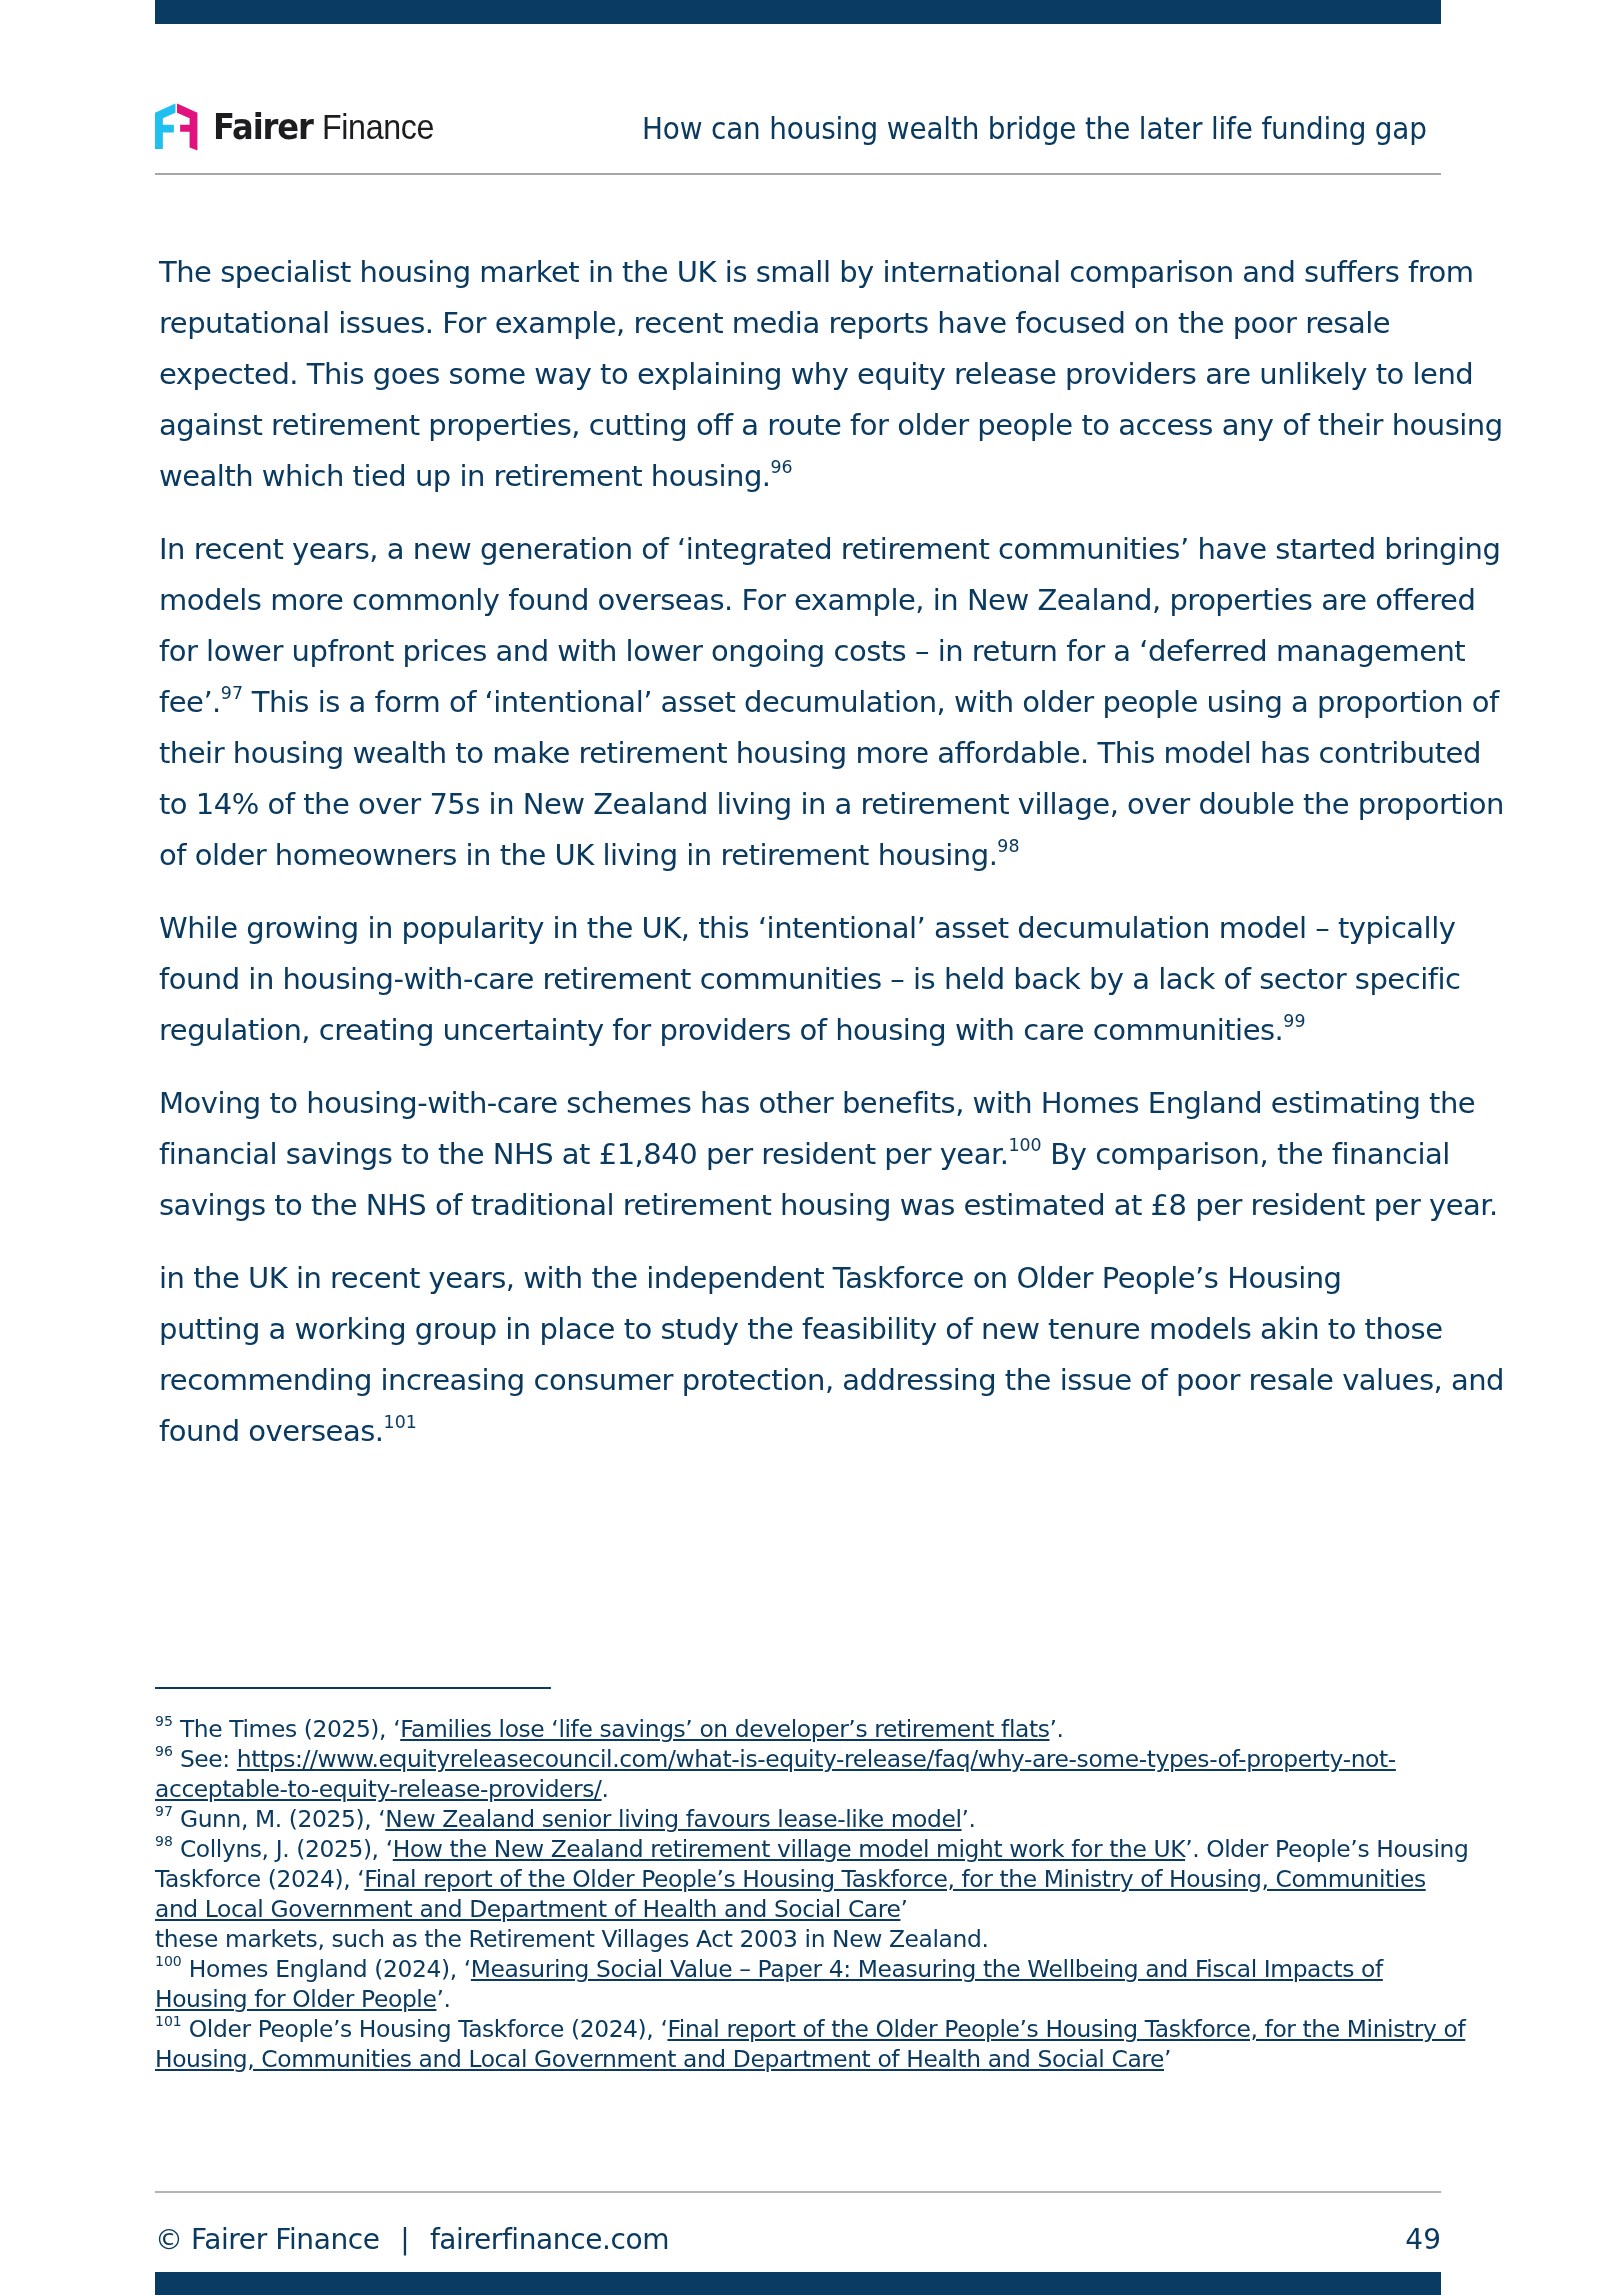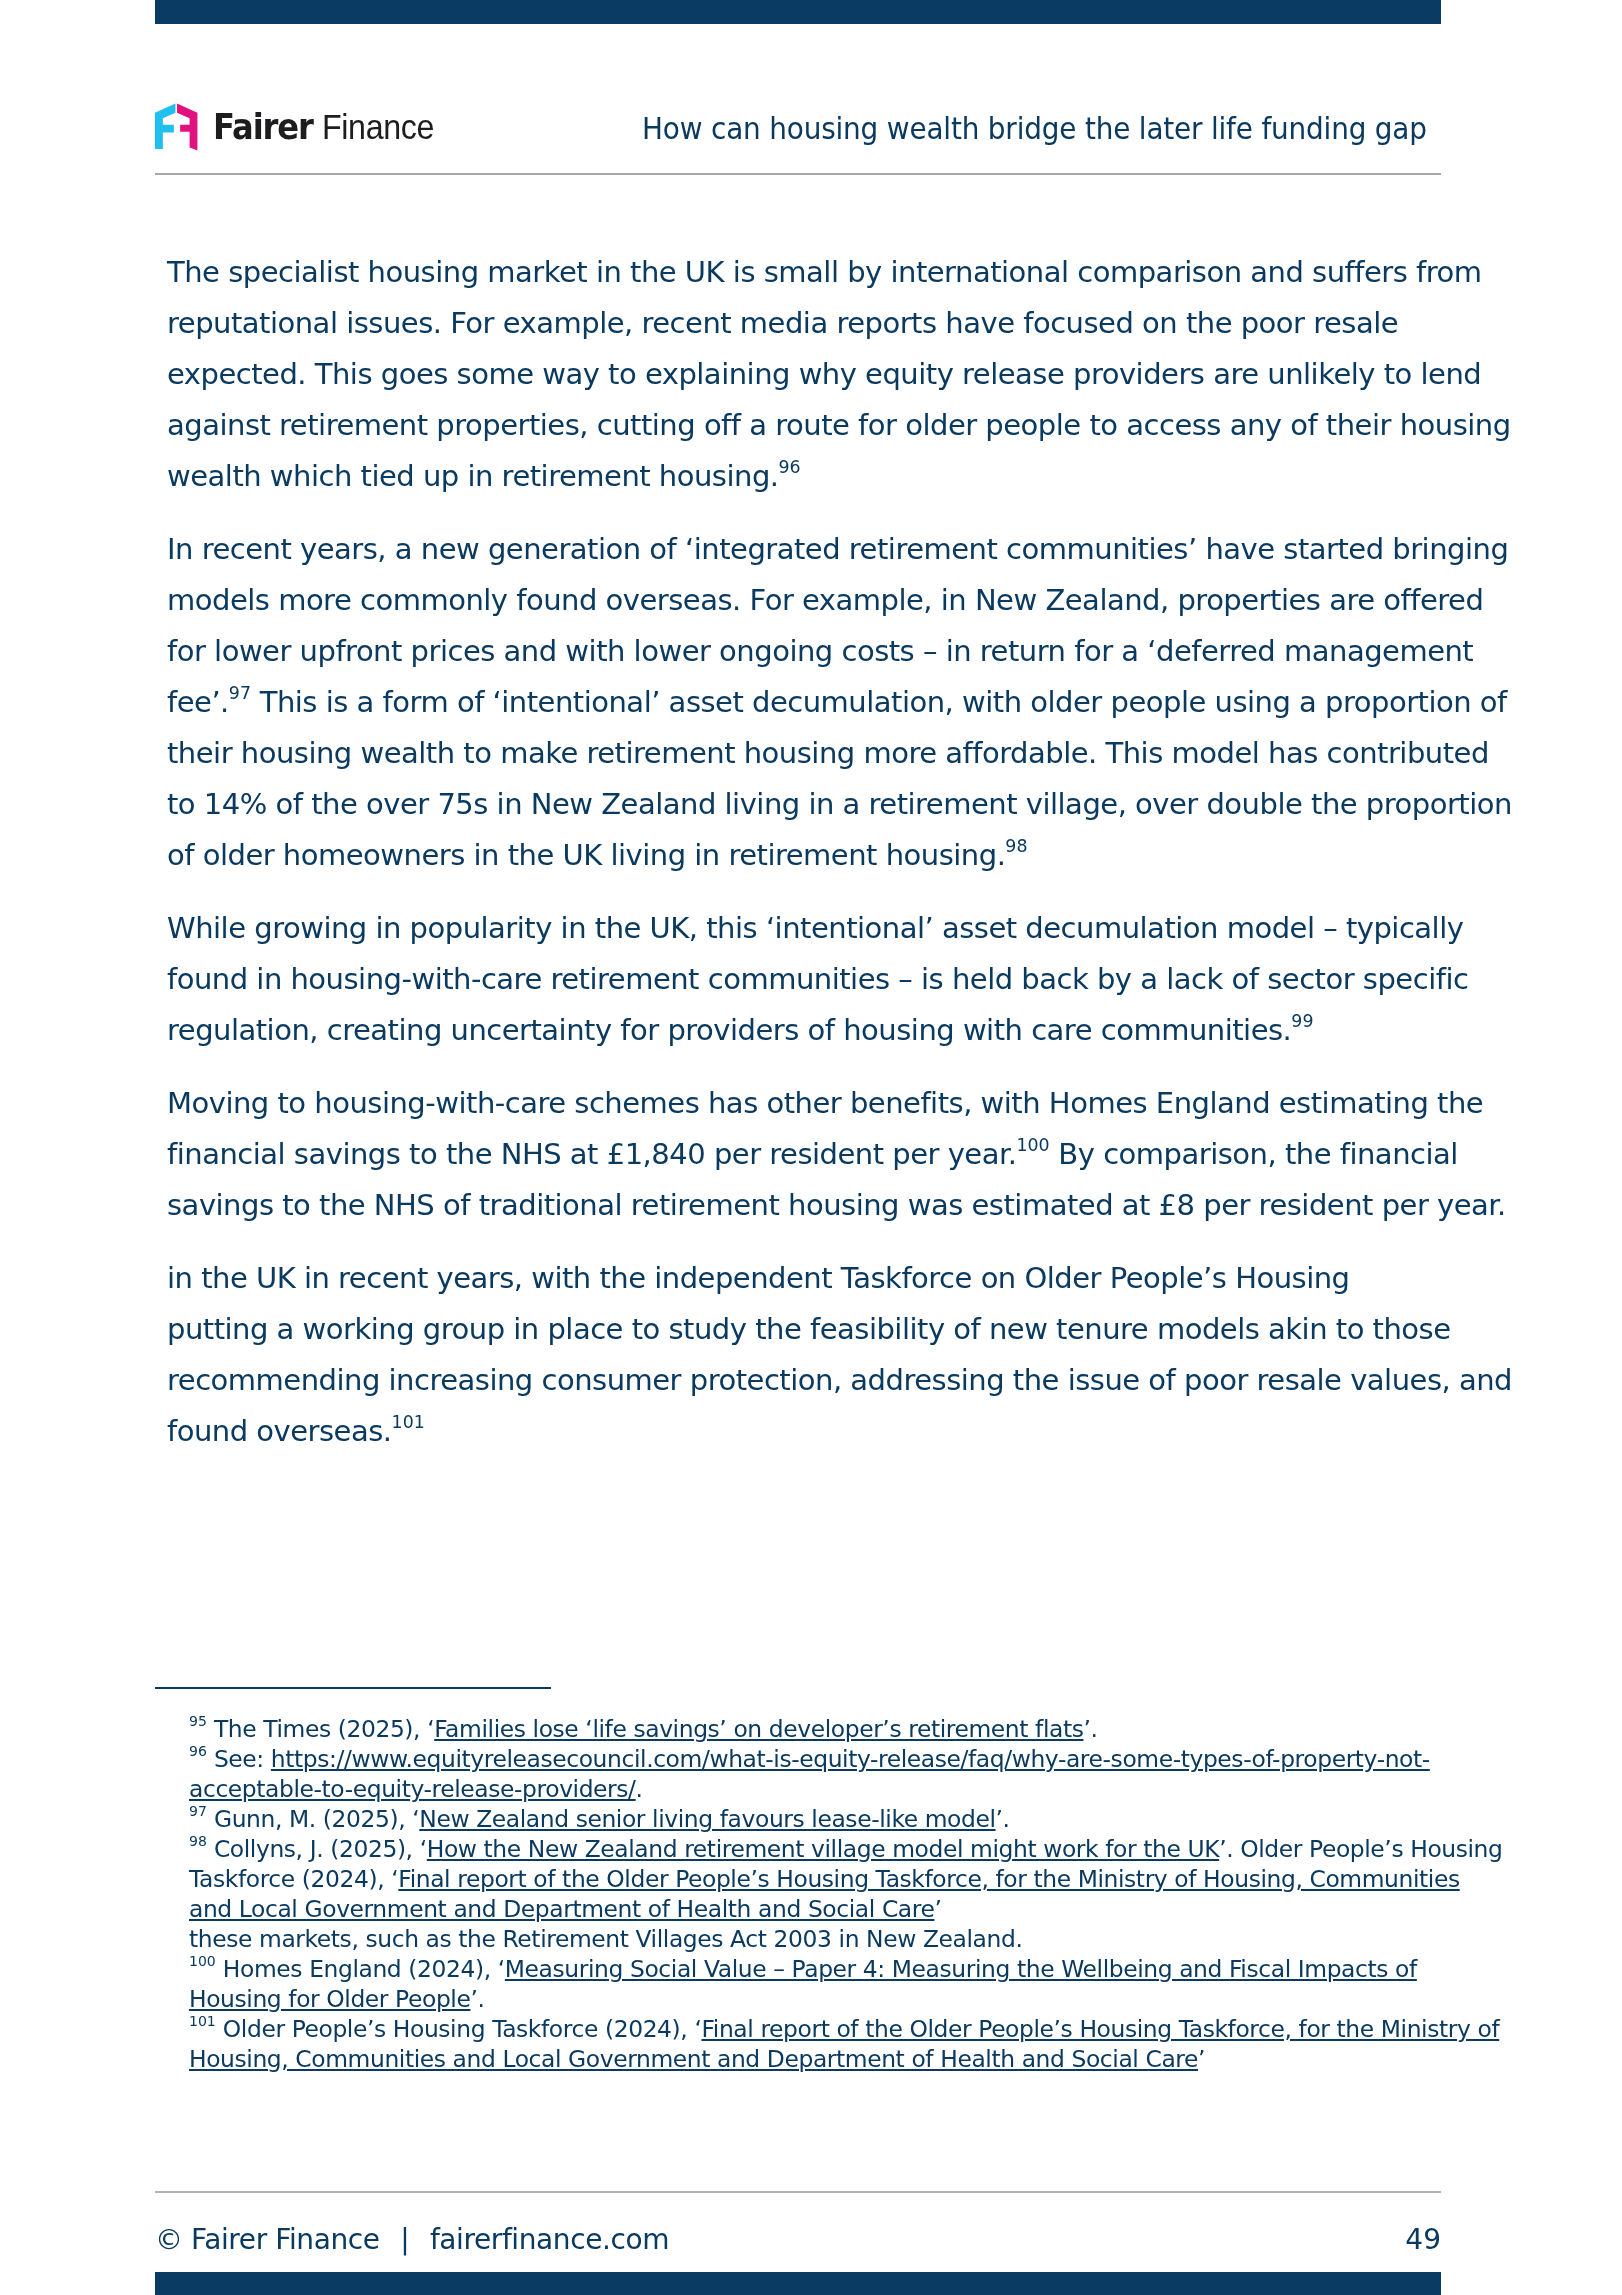--- a/index.html
+++ b/index.html
@@ -14,27 +14,27 @@
   .header { position: absolute; left: 155px; top: 100px; width: 1286px; height: 55px; }
   .logo { position: absolute; left: 0; top: 3.2px; height: 48px; display: flex; align-items: center; justify-content: flex-end; }
   .logo svg { display: block; }
   .logo-word { font-family: "DejaVu Sans", sans-serif; font-size: 35px; color: #1d1d1f; letter-spacing: -1.2px; margin-left: 14.3px; line-height: 1; transform: scaleX(0.92); transform-origin: left center; white-space: nowrap; }
   .logo-word b { font-weight: 700; }
   .logo-word span.light { font-weight: 300; font-family: "Liberation Sans", sans-serif; letter-spacing: -0.4px; }
   .header-title { position: absolute; right: 14.3px; top: 11px; font-size: 30px; color: #0b3a60; white-space: nowrap; transform: scaleX(0.93); transform-origin: right center; letter-spacing: -0.2px; }
   .header-rule { position: absolute; left: 155px; top: 173px; width: 1286px; height: 1.6px; background: #a7a7a7; }
 
   .body-text { position: absolute; left: 155px; top: 247px; width: 1299px; }
-  .para { margin: 0 0 22px 12px; font-size: 29px; line-height: 51px; letter-spacing: -0.5px; white-space: normal; }
+  .para { margin: 0 0 22px 4px; font-size: 29px; line-height: 51px; letter-spacing: -0.5px; white-space: normal; }
   .para .ln { display: block; white-space: nowrap; }
   sup { font-size: 0.6em; line-height: 0; vertical-align: 0.75em; letter-spacing: 0; }
 
   .fn-rule { position: absolute; left: 155px; top: 1687px; width: 396px; height: 2.4px; background: #0b3a60; }
   .footnotes { position: absolute; left: 155px; top: 1714px; width: 1299px; }
-  .fn { font-size: 23.4px; line-height: 30px; letter-spacing: -0.4px; margin-left: 34px; }
+  .fn { font-size: 23.4px; line-height: 30px; letter-spacing: -0.4px; }
   .fn .ln { display: block; white-space: nowrap; }
   .fn a { color: #0b3a60; text-decoration: underline; text-underline-offset: 2.4px; text-decoration-thickness: 1.6px; }
 
   .footer-rule { position: absolute; left: 155px; top: 2191px; width: 1286px; height: 1.6px; background: #b3b3b3; }
   .footer-left { position: absolute; left: 155px; top: 2223px; font-size: 28px; color: #0b3a60; white-space: nowrap; letter-spacing: -0.4px; }
   .footer-left .sep { margin: 0 20.6px; }
   .footer-page { position: absolute; right: 181px; top: 2223px; font-size: 28px; color: #0b3a60; }
 </style>
 </head>
 <body>

